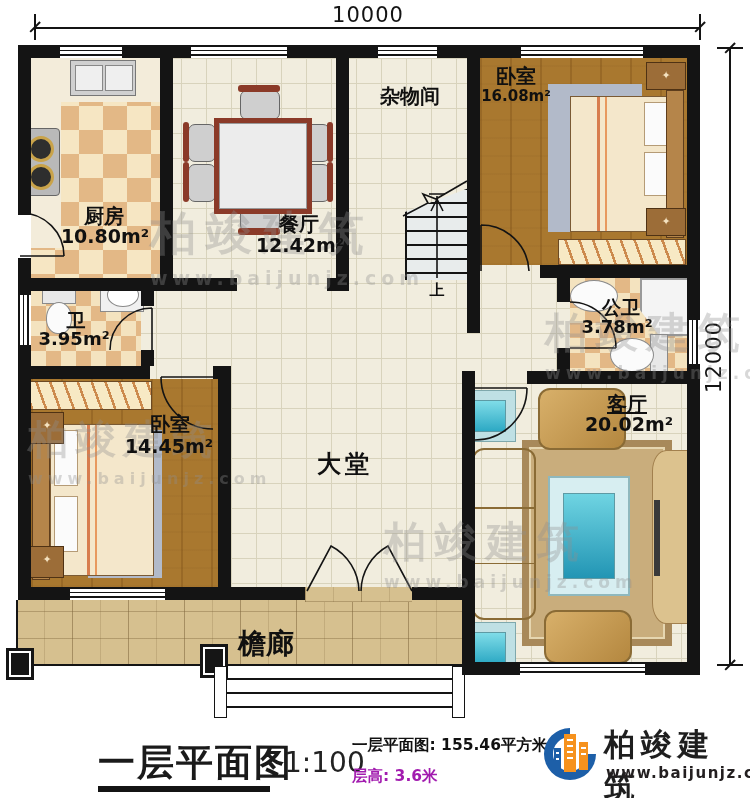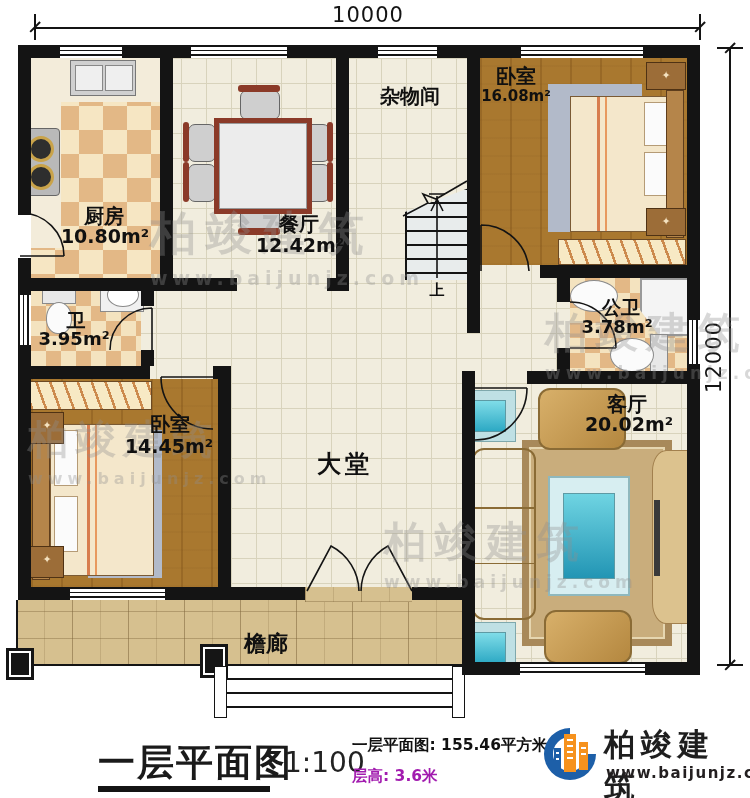--- a/index.html
+++ b/index.html
@@ -229,23 +229,23 @@
     <div class="lbl" style="left:410px;top:96px;font-size:20px;z-index:50;">杂物间</div>
     <div class="lbl" style="left:516px;top:76px;font-size:20px;z-index:50;">卧室</div>
     <div class="lbl" style="left:516px;top:96px;font-size:15px;z-index:50;text-align:right;">16.08m²</div>
     <div class="lbl" style="left:76px;top:320px;font-size:19px;z-index:50;">卫</div>
     <div class="lbl" style="left:74px;top:339px;font-size:18px;z-index:50;">3.95m²</div>
     <div class="lbl" style="left:621px;top:307px;font-size:19px;z-index:50;">公卫</div>
     <div class="lbl" style="left:617px;top:327px;font-size:18px;z-index:50;">3.78m²</div>
     <div class="lbl" style="left:170px;top:424px;font-size:20px;z-index:50;">卧室</div>
     <div class="lbl" style="left:169px;top:446px;font-size:19px;z-index:50;">14.45m²</div>
     <div class="lbl" style="left:345px;top:464px;font-size:24px;letter-spacing:4px;z-index:50;">大堂</div>
-    <div class="lbl" style="left:627px;top:404px;font-size:20px;z-index:50;">客厅</div>
+    <div class="lbl" style="left:627px;top:404px;font-size:20px;z-index:50;text-decoration:underline;">客厅</div>
     <div class="lbl" style="left:629px;top:424px;font-size:19px;z-index:50;">20.02m²</div>
-    <div class="lbl" style="left:266px;top:644px;font-size:22px;z-index:50;">檐廊</div>
+    <div class="lbl" style="left:266px;top:644px;font-size:28px;z-index:50;">檐廊</div>
     <div class="lbl" style="left:437px;top:290px;font-size:15px;z-index:50;">上</div>
   </div>
 
   <div class="dim" style="left:35px;top:27px;width:665px;height:1.6px;"></div>
   <div class="dim" style="left:34px;top:14px;width:1.6px;height:26px;"></div>
   <div class="dim" style="left:699px;top:14px;width:1.6px;height:26px;"></div>
   <div class="slash" style="left:28px;top:26px;"></div>
   <div class="slash" style="left:693px;top:26px;"></div>
   <div class="dimtxt" style="left:368px;top:15px;background:#fff;padding:0 6px;">10000</div>
 

